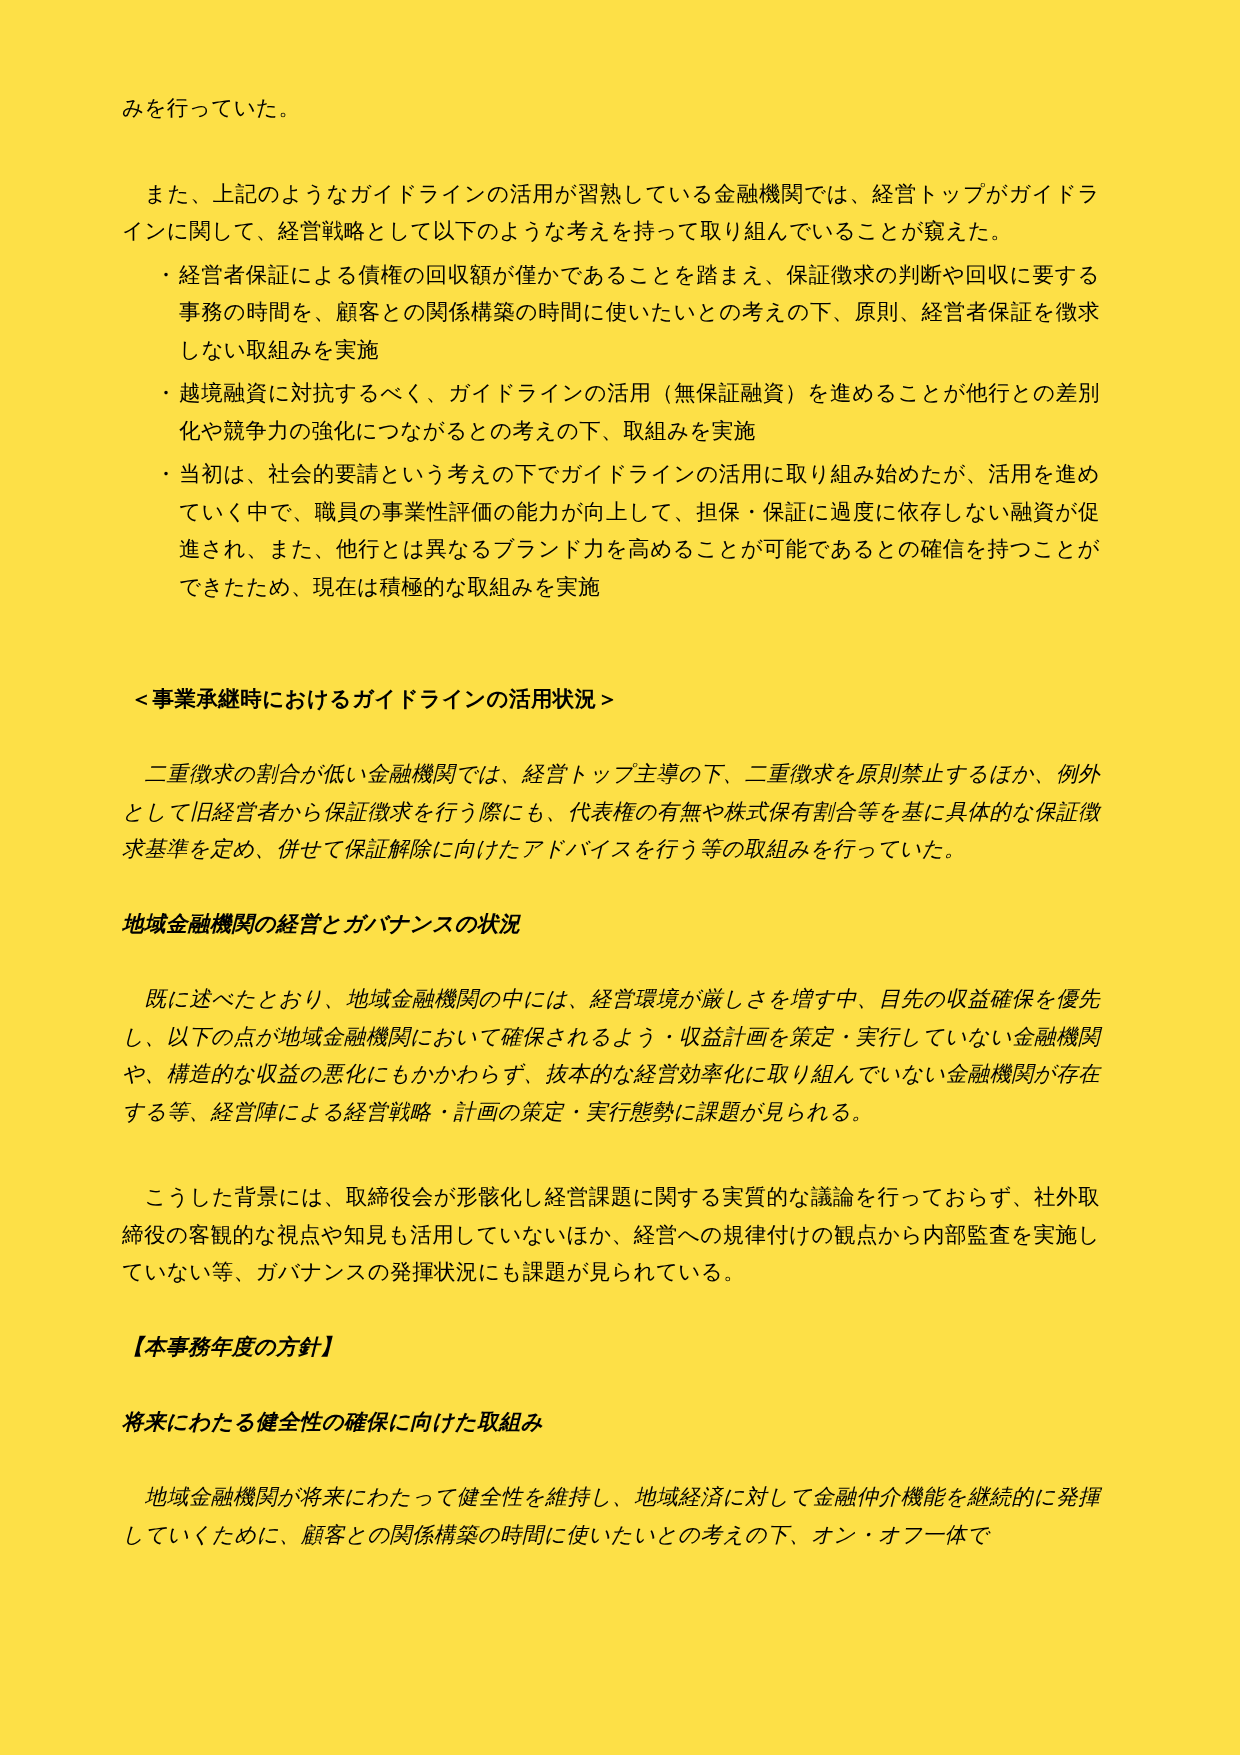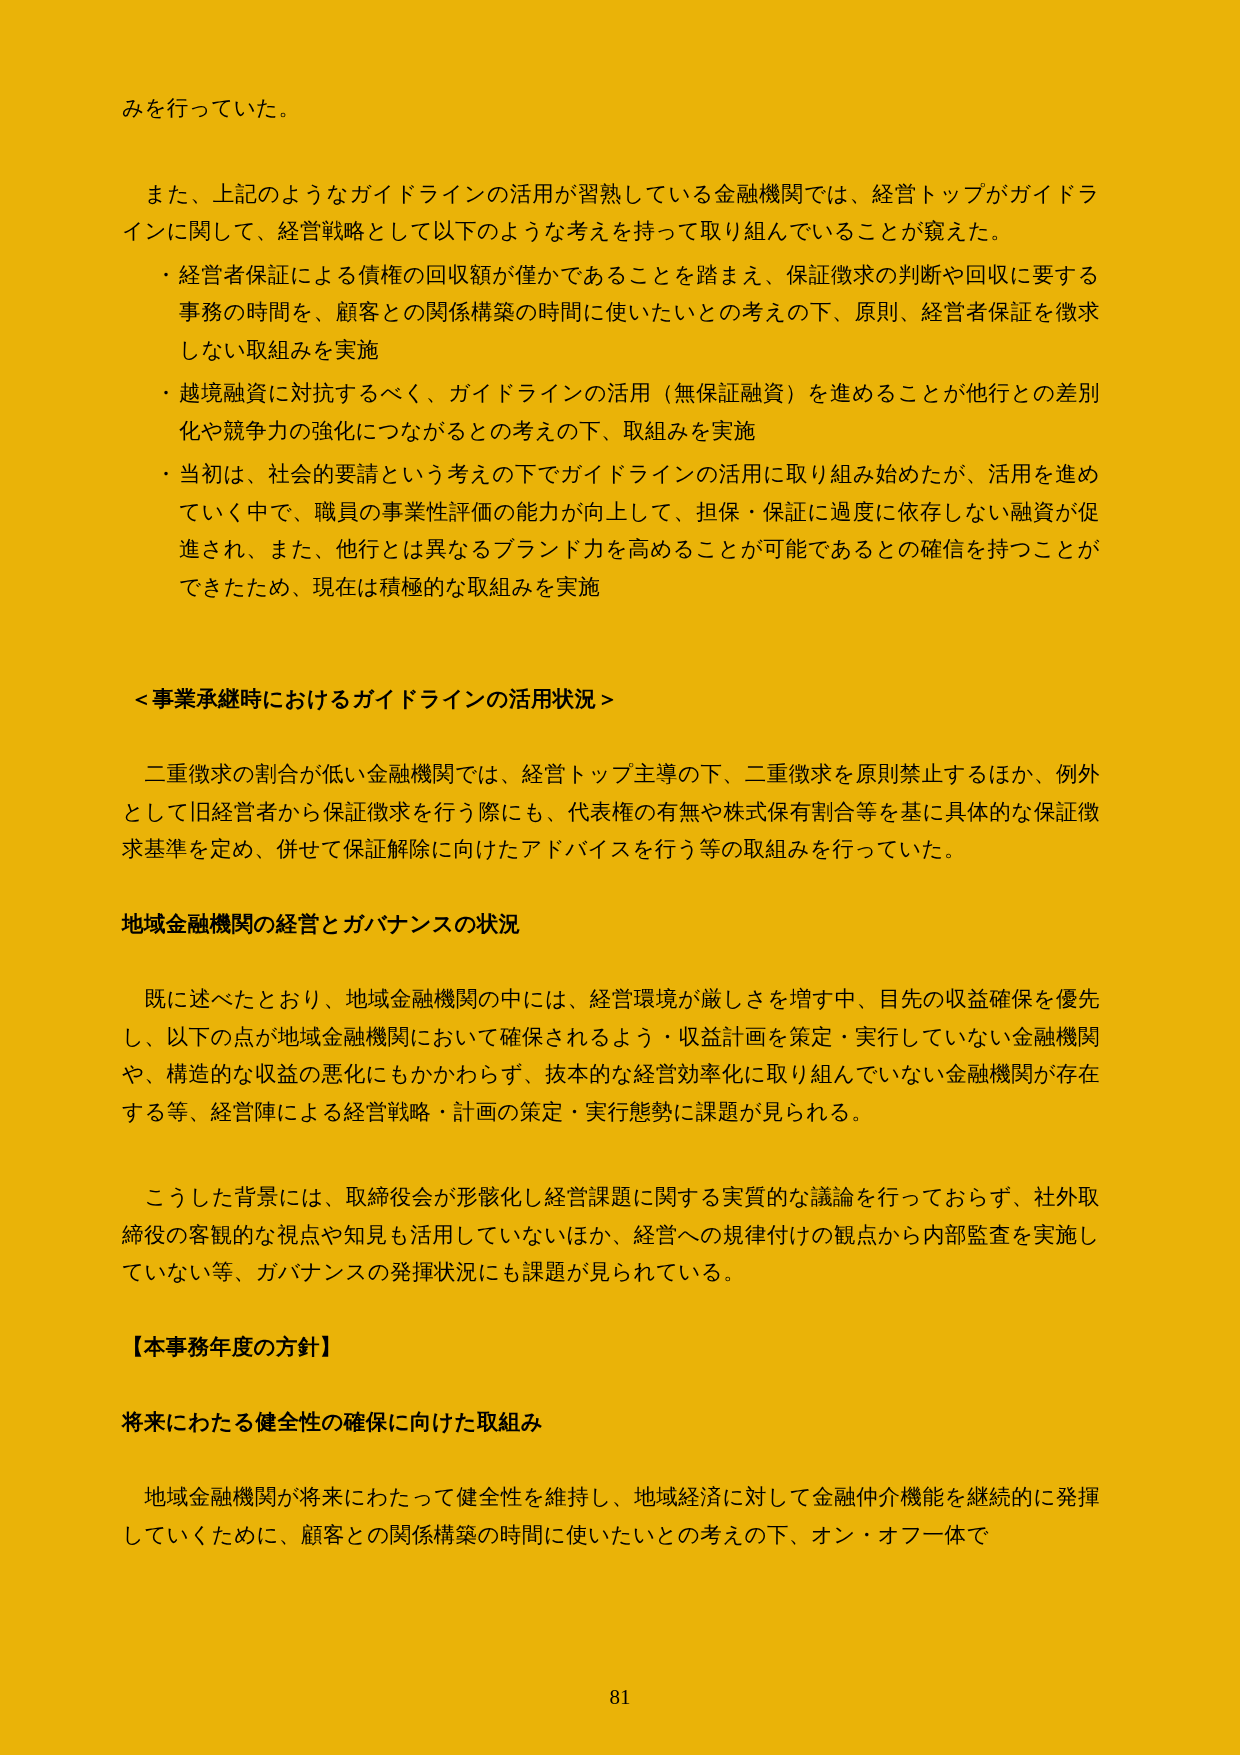--- a/index.html
+++ b/index.html
@@ -1,38 +1,38 @@
 <!DOCTYPE html>
 <html lang="ja"><head>
 <meta charset="utf-8">
 <style>
   * { margin: 0; padding: 0; box-sizing: border-box; }
   html, body { background: #ffffff; }
   .page {
     position: relative;
     width: 1240px;
     height: 1755px;
-    background: #eab308;
+    background: #fde047;
     overflow: hidden;
     color: #000000;
     font-family: "Liberation Sans", sans-serif;
   }
   .content {
     position: absolute;
     left: 122px;
     top: 90px;
     width: 978px;
     font-size: 21.5px;
     line-height: 37.5px;
     text-align: justify;
     letter-spacing: 0.02em;
   }
   .para { font-weight: normal; }
   .indent { text-indent: 1.05em; margin-top: 48px; }
-  .sp { margin-top: 37.5px; }
+  .sp { margin-top: 37.5px; font-style: italic; }
   .bullet {
     display: flex;
     margin-top: 6px;
     margin-left: 33px;
   }
   .marker { flex: 0 0 24px; }
   .btext { flex: 1; text-align: justify; }
   .angle-heading {
     margin-top: 75px;
     font-size: 21.5px;
@@ -91,14 +91,13 @@
 
 
     <h2 class="bold-heading sp">【本事務年度の方針】</h2>
 
     <h2 class="bold-heading sp">将来にわたる健全性の確保に向けた取組み</h2>
 
     <p class="para indent sp">地域金融機関が将来にわたって健全性を維持し、地域経済に対して金融仲介機能を継続的に発揮していくために、顧客との関係構築の時間に使いたいとの考えの下、オン・オフ一体で</p>
 
   </div>
 
-  <div class="page-number">81</div>
 </div>
 
 </body></html>

